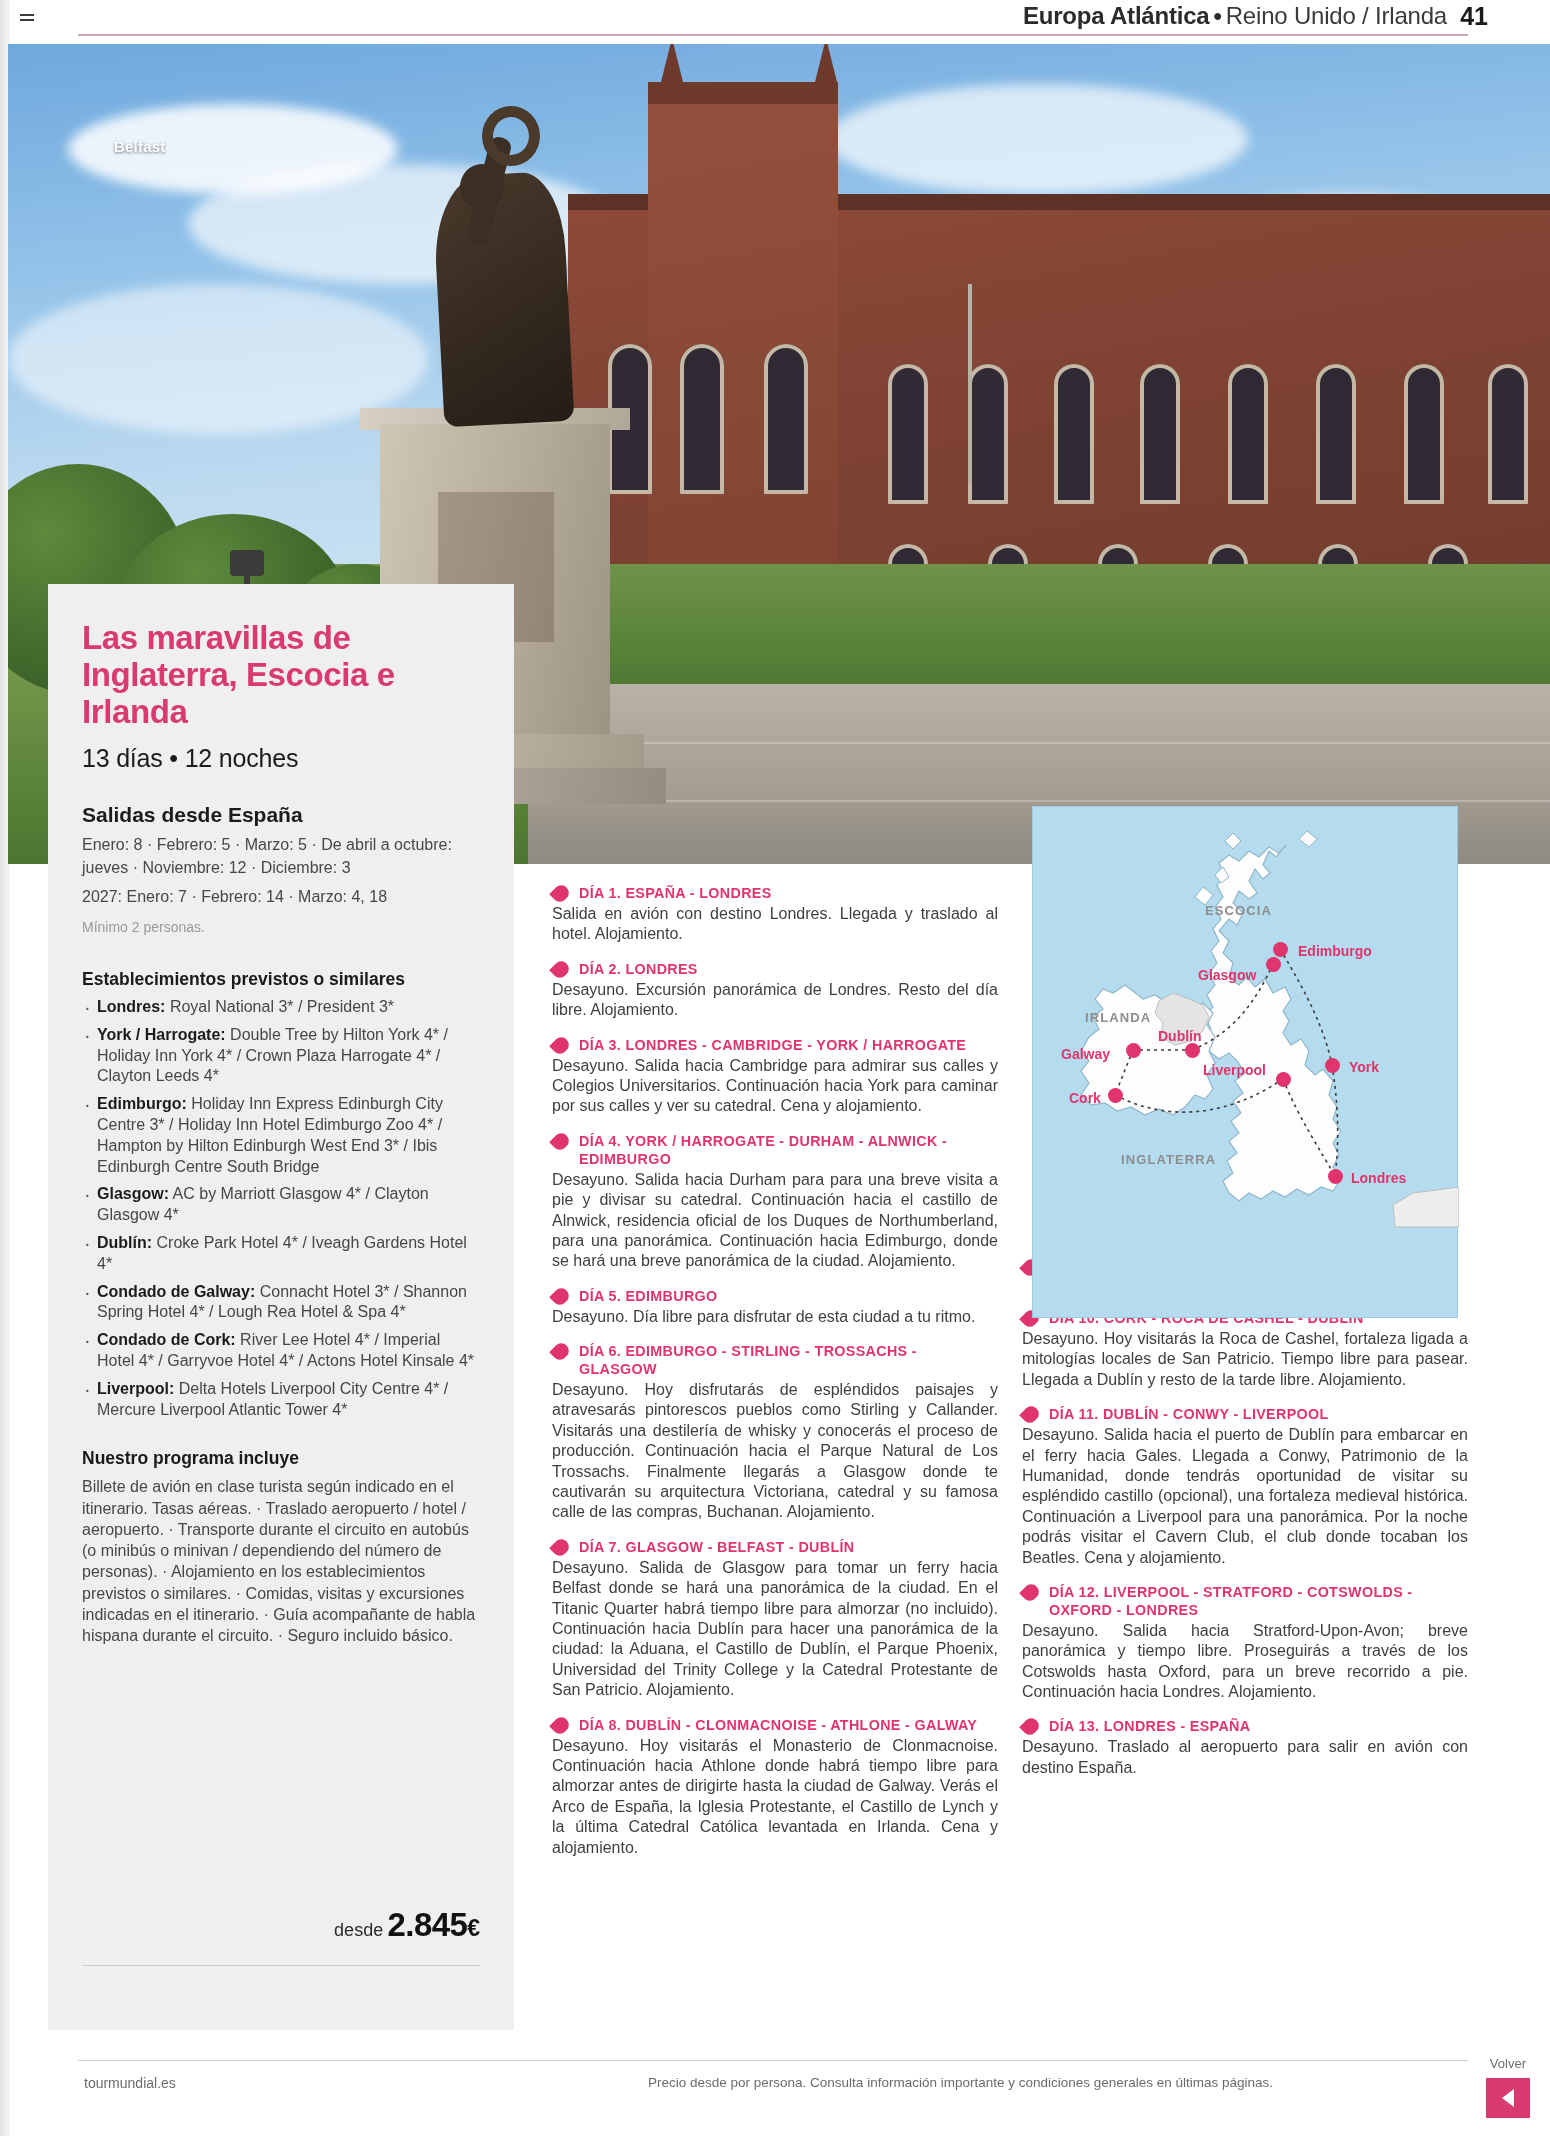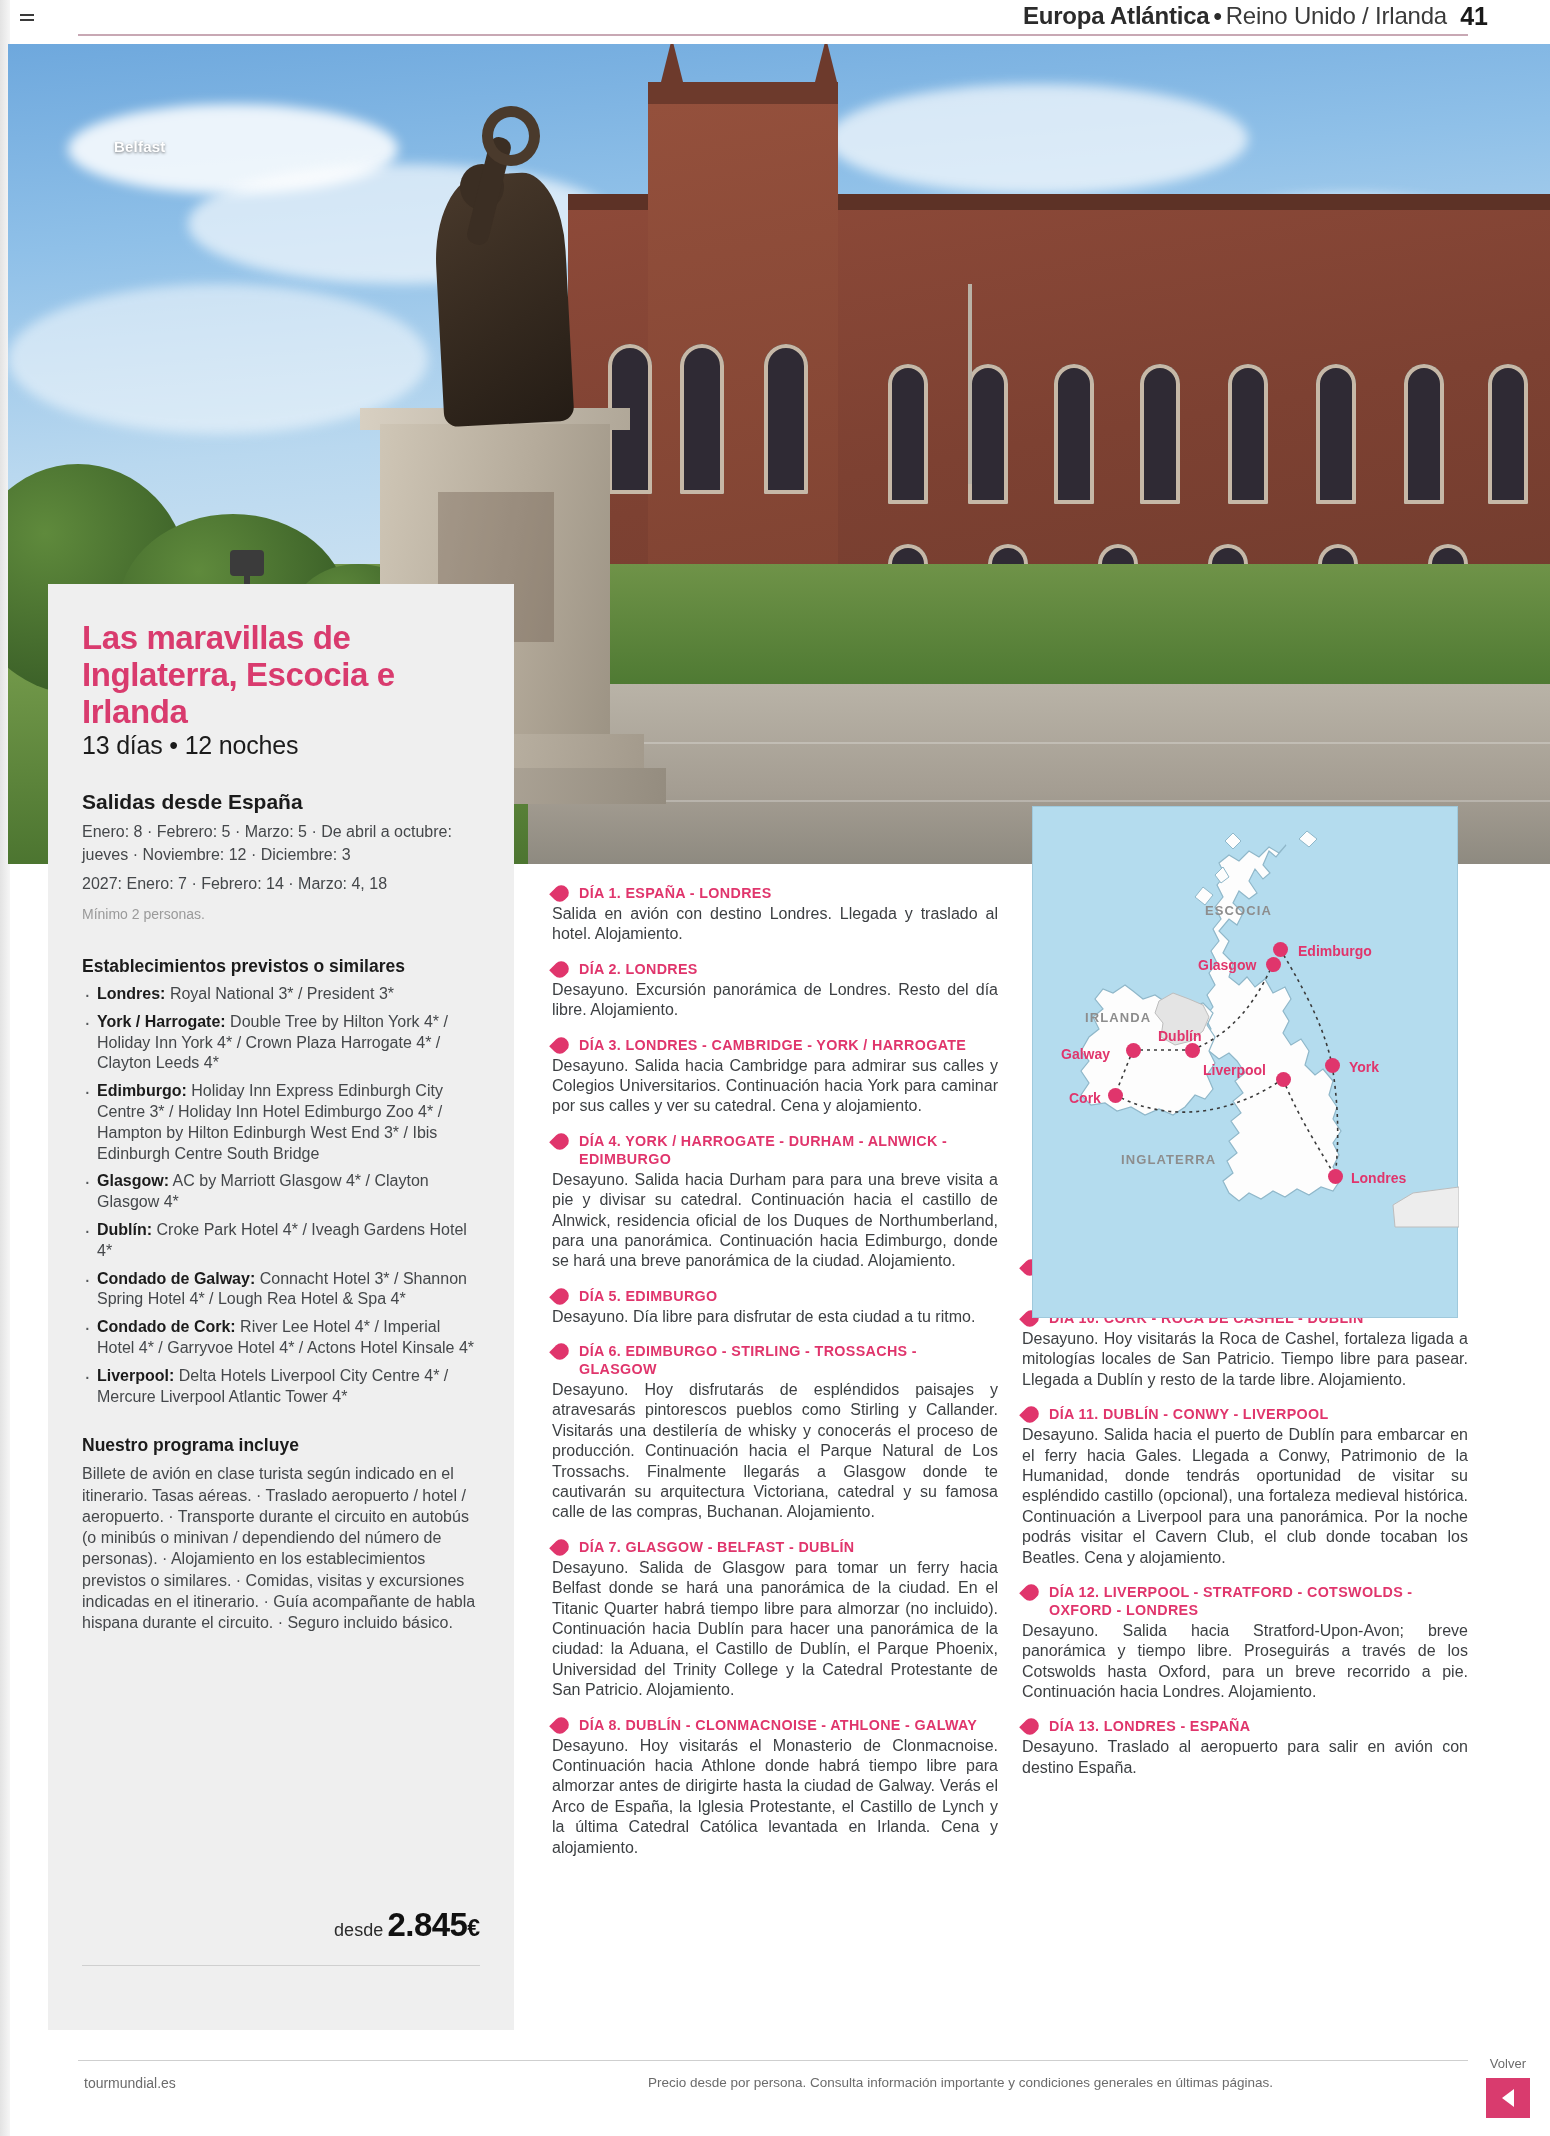--- a/index.html
+++ b/index.html
@@ -176,21 +176,21 @@
     position: absolute; left: 48px; top: 584px; width: 466px; height: 1446px;
     background: #efefef;
     padding: 0;
   }
   .card-inner { padding: 36px 34px 0 34px; }
   .title {
     color:#d93b6e; font-weight:700; font-size:33px; line-height:1.12;
     letter-spacing:-0.4px;
   }
   .subtitle {
-    color:#1b1b1b; font-size:25px; font-weight:400;
+    margin-top:13px; color:#1b1b1b; font-size:25px; font-weight:400;
     letter-spacing:-0.2px;
   }
   .sec-head {
     margin-top:30px; font-size:21px; font-weight:700; color:#1b1b1b;
   }
   .dates { margin-top:7px; font-size:16px; color:#44474a; line-height:1.42; }
   .minimo { margin-top:10px; font-size:14px; color:#9a9a9a; }
 
   .est-head { margin-top:34px; font-size:17.5px; font-weight:700; color:#1b1b1b; }
   ul.est { list-style:none; margin-top:7px; }
@@ -486,21 +486,21 @@
         <path d="M299 258 C 306 300, 306 340, 302 369"></path>
         <path d="M250 272 C 266 312, 288 344, 302 369"></path>
       </g>
     </svg>
   <div class="map-region" style="left: 172px; top: 96px;">ESCOCIA</div>
       <div class="map-region" style="left: 52px; top: 203px;">IRLANDA</div>
       <div class="map-region" style="left: 88px; top: 345px;">INGLATERRA</div>
       <div class="city-dot" style="left: 240px; top: 135px;"></div>
       <div class="city-label" style="left: 265px; top: 136px;">Edimburgo</div>
       <div class="city-dot" style="left: 233px; top: 150px;"></div>
-      <div class="city-label" style="left: 165px; top: 150px;">Glasgow</div>
+      <div class="city-label" style="left: 165px; top: 160px;">Glasgow</div>
       <div class="city-dot" style="left: 152px; top: 236px;"></div>
       <div class="city-label" style="left: 125px; top: 221px;">Dublín</div>
       <div class="city-dot" style="left: 93px; top: 236px;"></div>
       <div class="city-label" style="left: 28px; top: 239px;">Galway</div>
       <div class="city-dot" style="left: 75px; top: 281px;"></div>
       <div class="city-label" style="left: 36px; top: 283px;">Cork</div>
       <div class="city-dot" style="left: 243px; top: 265px;"></div>
       <div class="city-label" style="left: 170px; top: 255px;">Liverpool</div>
       <div class="city-dot" style="left: 292px; top: 251px;"></div>
       <div class="city-label" style="left: 316px; top: 252px;">York</div>

